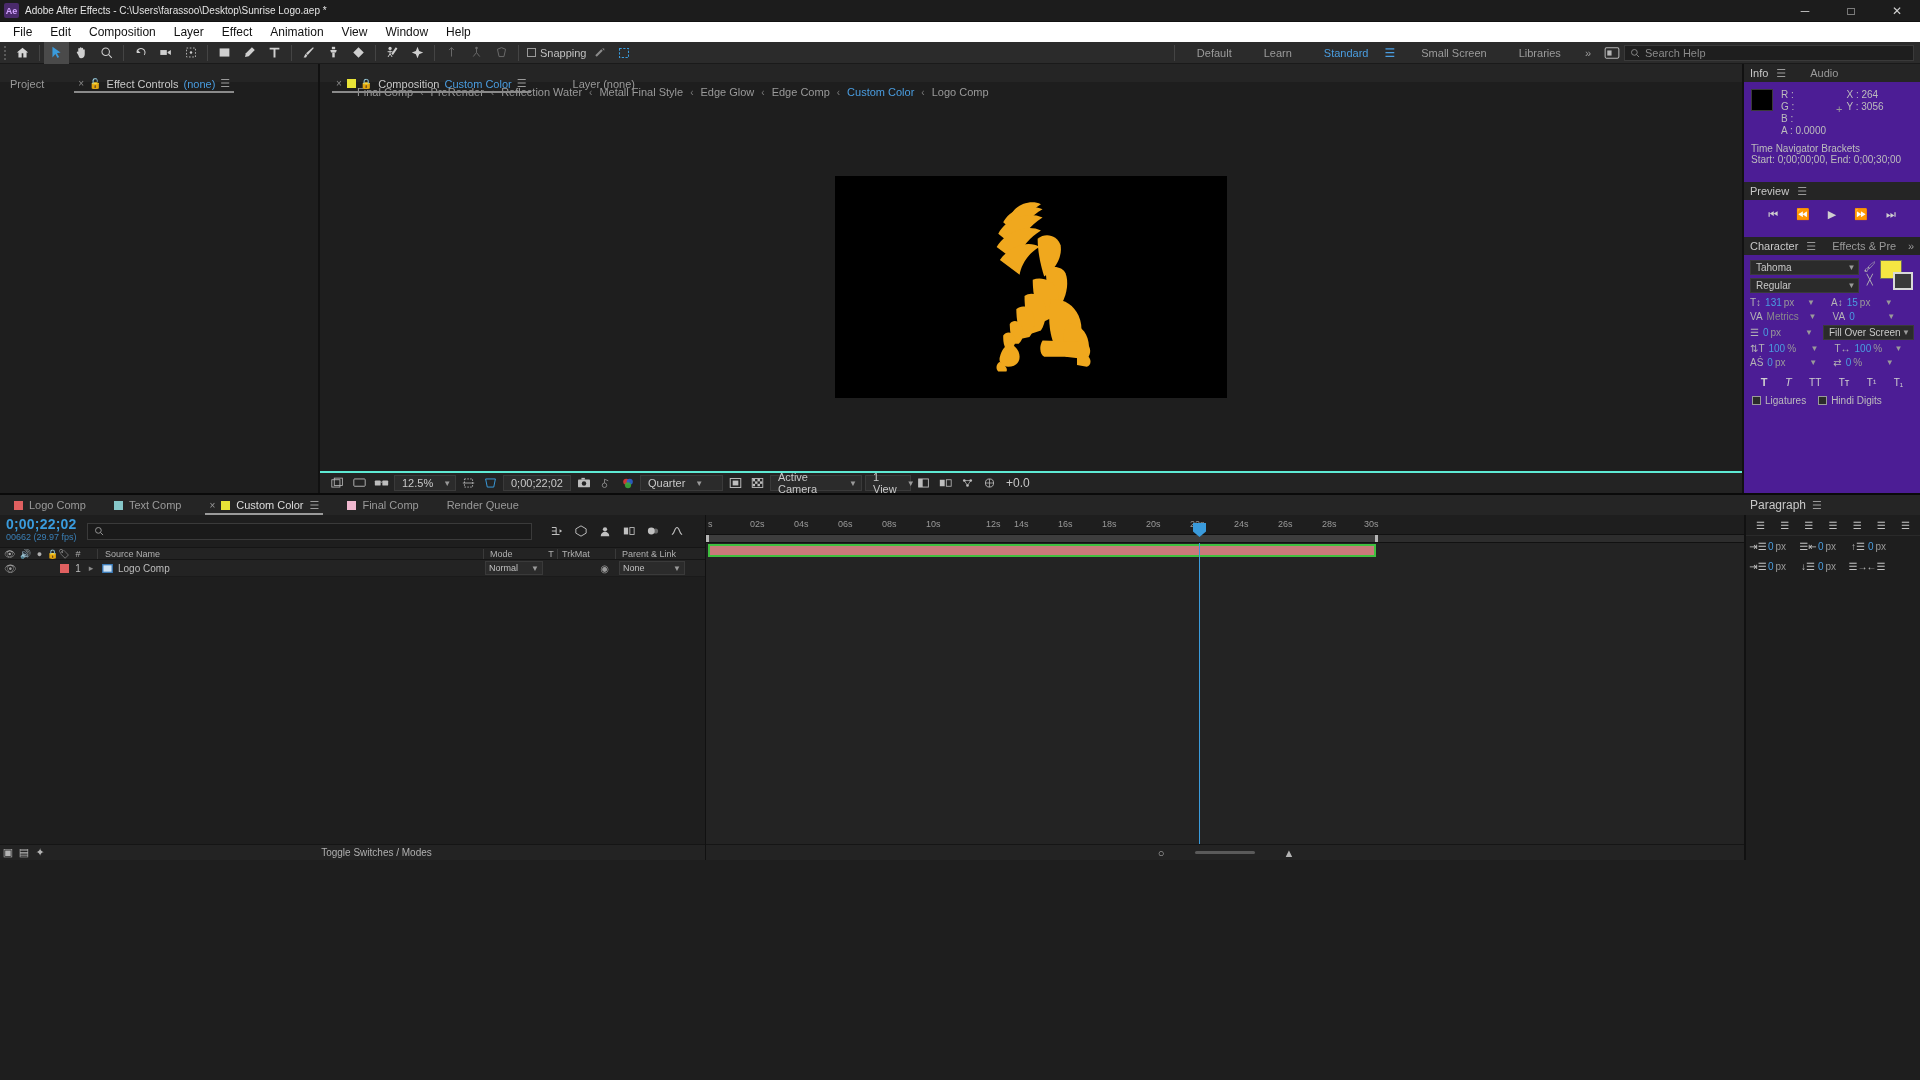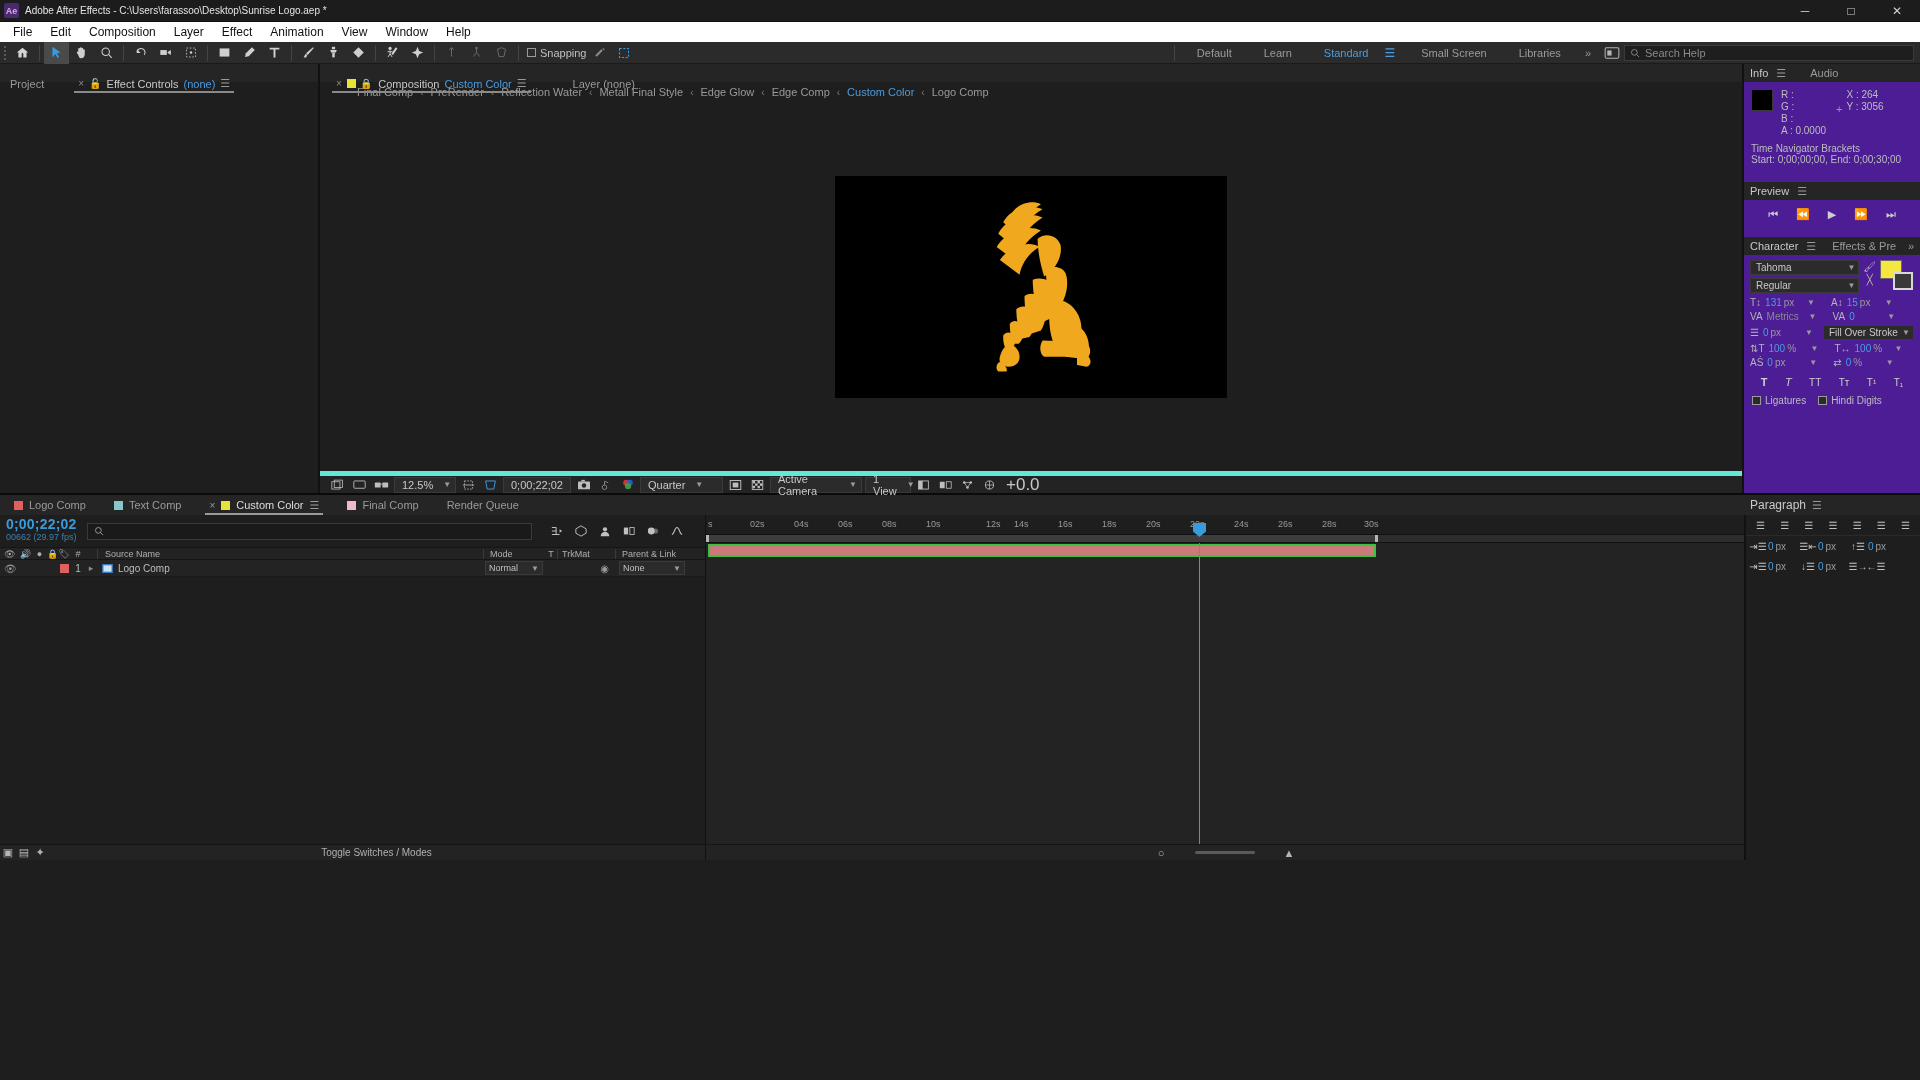--- a/index.html
+++ b/index.html
@@ -69,21 +69,21 @@
   .yellow-sq { width:9px;height:9px;background:#e8e337;display:inline-block; }
 
   
   #comppanel { flex:1; background:#1e1e1e; display:flex; flex-direction:column; border-right:2px solid #111;}
   #comp-breadcrumb { height:20px; display:flex; align-items:center; padding-left:30px; gap:0px; font-size:11px;}
   .crumb { color:#9a9a9a; padding:0 7px; }
   .crumb.sel { color:#4a9de0; }
   .crumb-sep { color:#7a7a7a; font-size:10px; }
   #comp-view { flex:1; background:#1e1e1e; position:relative; display:flex; align-items:center; justify-content:center;}
   #comp-canvas { width:392px;height:222px;background:#000; position:relative; }
-  #comp-toolbar { height:22px; background:#232323; display:flex; align-items:center; gap:3px; padding-left:8px; border-top:5px solid #5eead4;}
+  #comp-toolbar { height:22px; background:#232323; display:flex; align-items:center; gap:3px; padding-left:8px; border-top:2px solid #5eead4;}
   .ct-icon { width:19px;height:18px;display:flex;align-items:center;justify-content:center;color:#bdbdbd;font-size:12px;}
   .ct-field { background:#2b2b2b;border:1px solid #3a3a3a;height:16px;display:flex;align-items:center;
      padding:0 5px;color:#c8c8c8;font-size:11px;gap:6px;}
   .ct-drop { background:#2b2b2b;border:1px solid #3a3a3a;height:16px;display:flex;align-items:center;
      padding:0 4px 0 7px;color:#c8c8c8;font-size:11px;gap:10px; }
   .caret { font-size:8px;color:#9a9a9a; }
 
   
   #rightpanel { width:176px; background:#4c1d95; display:flex; flex-direction:column; }
   .rp-head { height:18px; background:#252525; display:flex; align-items:center; font-size:11px; padding:0 6px; gap:8px;}
@@ -505,21 +505,21 @@
             <circle cx="8" cy="10" r="1.6" fill="#bdbdbd"></circle>
             <path d="M4 4h8M4 4l4 6M12 4l-4 6" stroke="#bdbdbd" stroke-width="0.9"></path>
           </svg>
       </div>
       <div class="ct-icon">
         <svg width="13" height="12" viewBox="0 0 16 14">
             <circle cx="8" cy="7" r="5" fill="none" stroke="#bdbdbd" stroke-width="1.1"></circle>
             <path d="M8 2v10M3 7h10" stroke="#bdbdbd" stroke-width="0.9"></path>
           </svg>
       </div>
-      <div style="font-size:17px;color:#c8c8c8;margin-left:4px;">+0.0</div>
+      <div style="font-size:12px;color:#c8c8c8;margin-left:4px;">+0.0</div>
     </div>
   </div>
 
   <div id="rightpanel">
 
     <div class="rp-head">
       <span class="rp-title">Info</span>
       <span class="hamb">☰</span>
       <span class="rp-title sub" style="margin-left:16px;">Audio</span>
     </div>
@@ -613,21 +613,21 @@
       </div>
 
       <div class="char-row">
         <span class="tiny-icon">☰</span>
         <span class="num-field" style="width:38px;">
           <span>0</span>
             <span class="u">px</span>
         </span>
         <span class="caret">▼</span>
         <span class="char-sel" style="margin-left:6px;flex:1;">
-          <span>Fill Over Stroke</span>
+          <span>Fill Over Screen</span>
           <span class="caret">▼</span>
         </span>
       </div>
 
       <div class="char-row">
         <span class="tiny-icon">⇅T</span>
         <span class="num-field" style="width:38px;">
           <span>100</span>
             <span class="u">%</span>
         </span>

